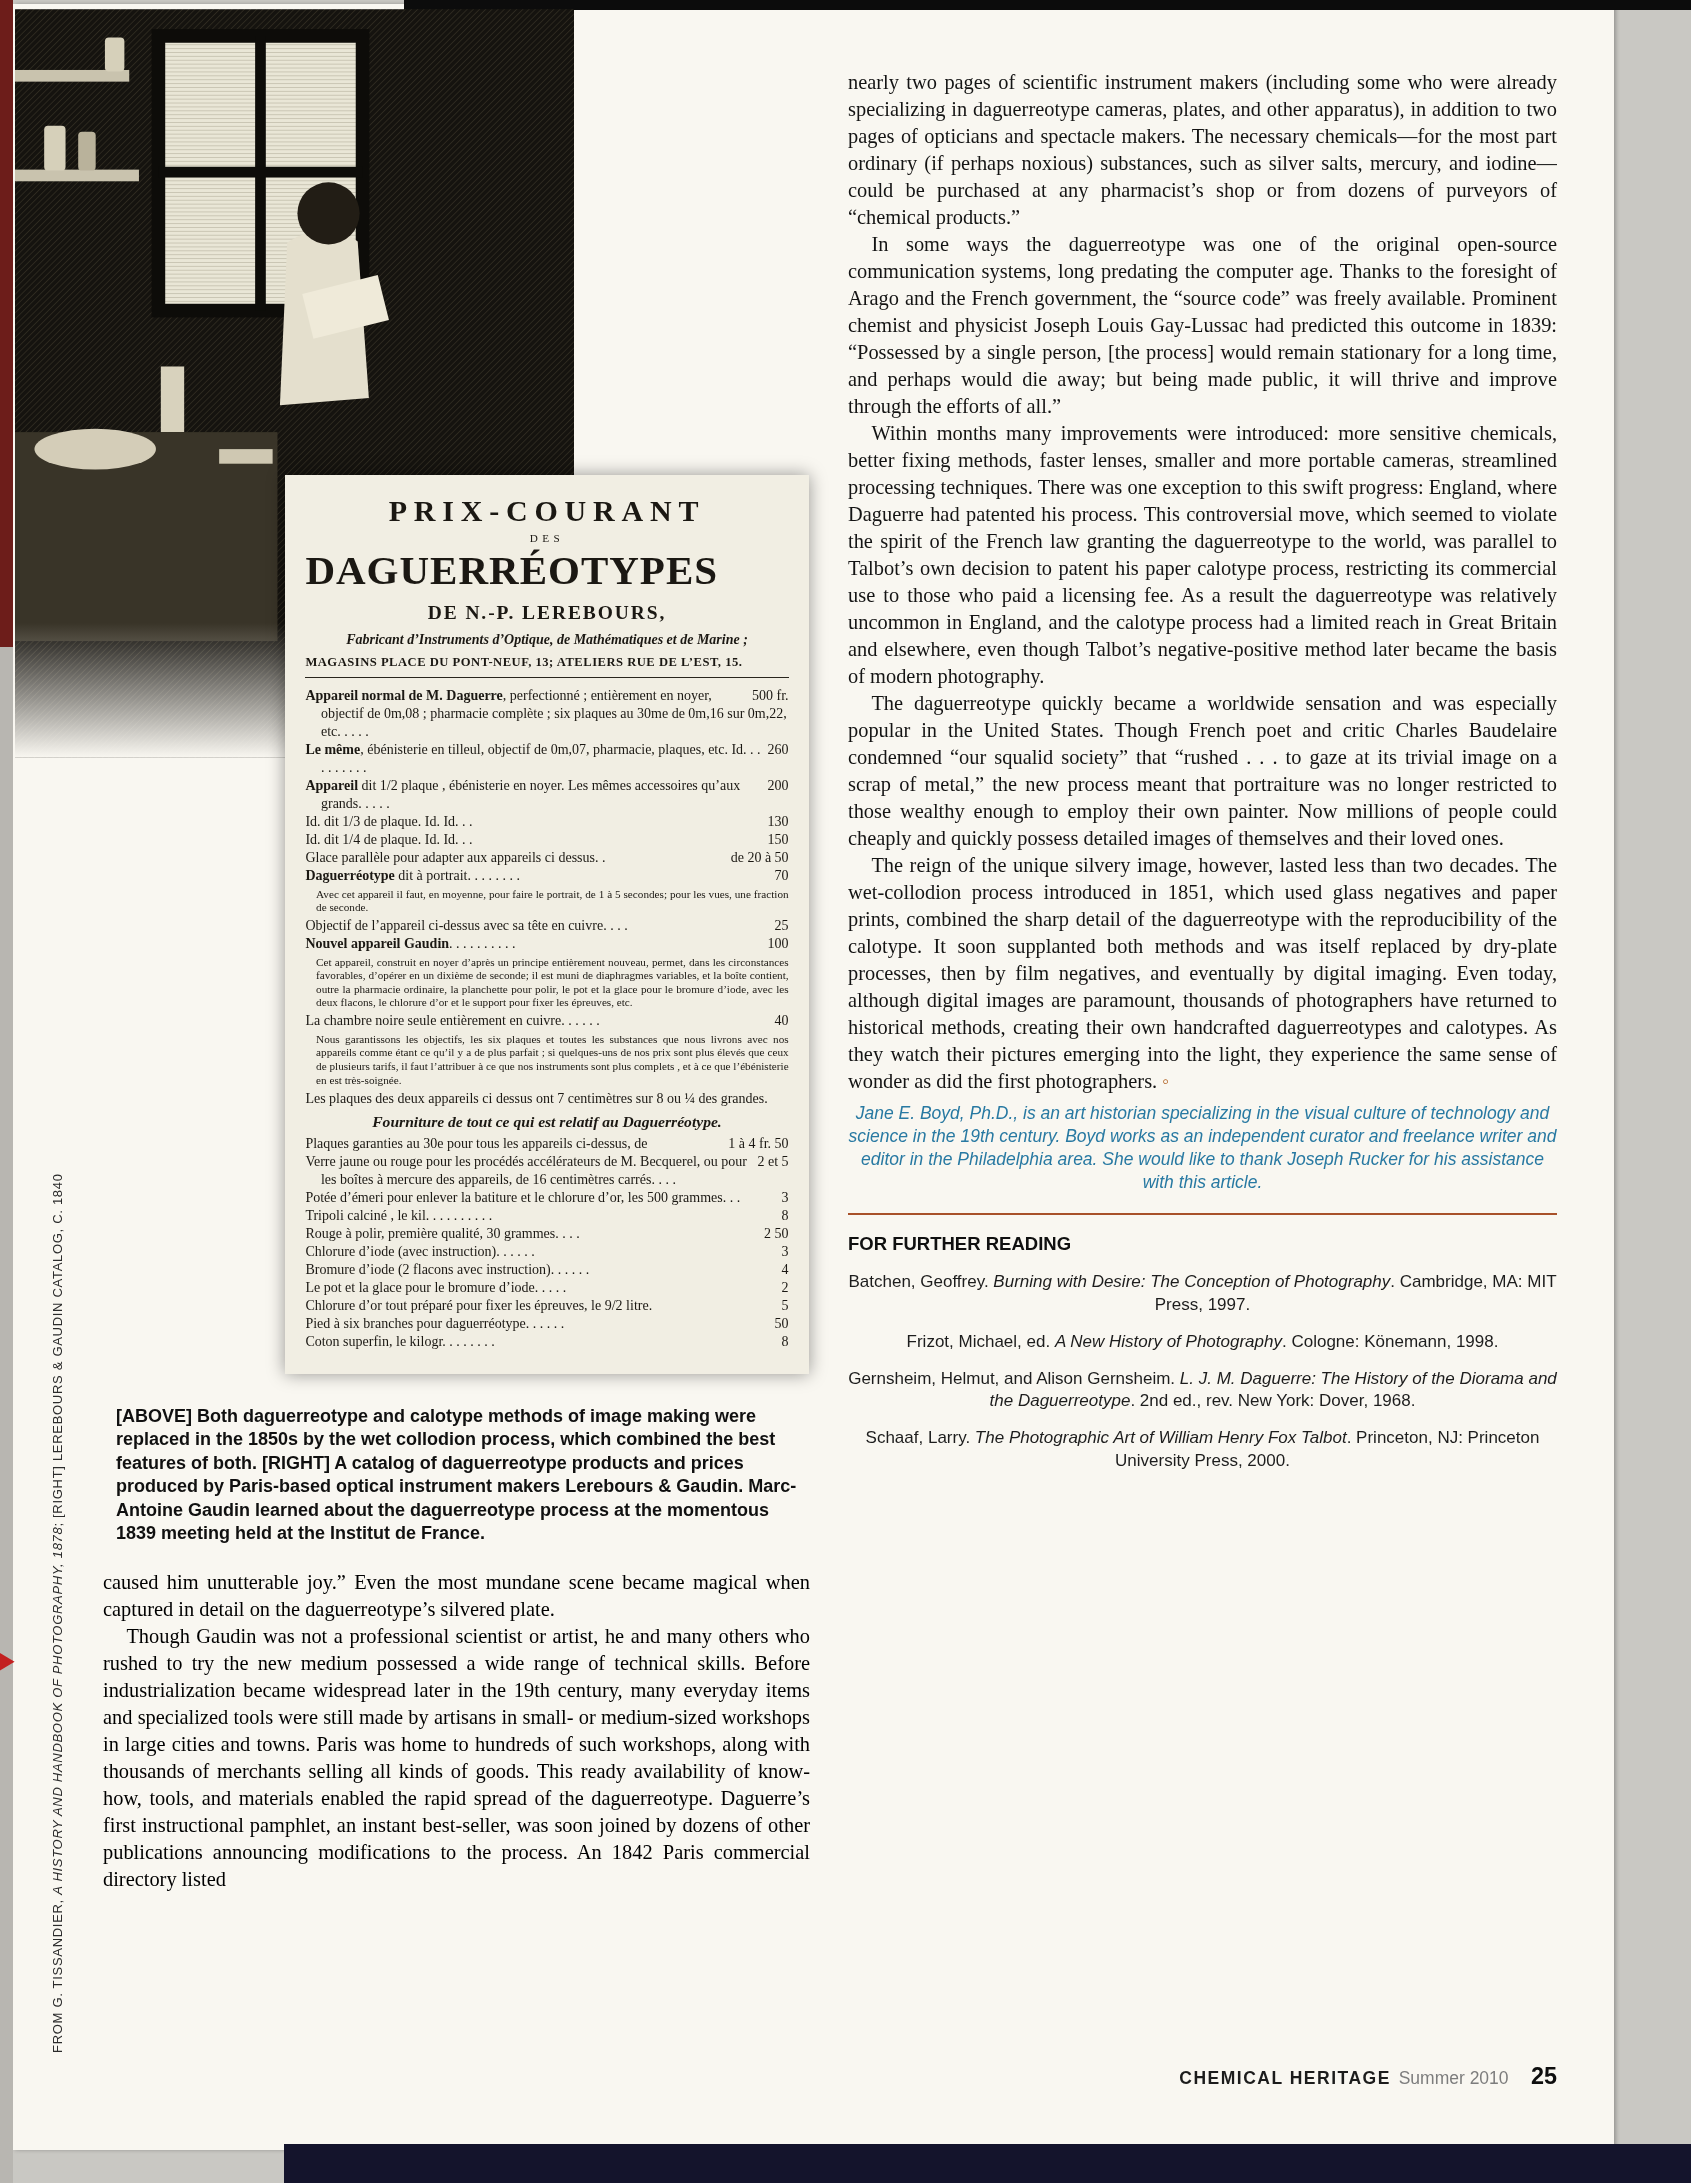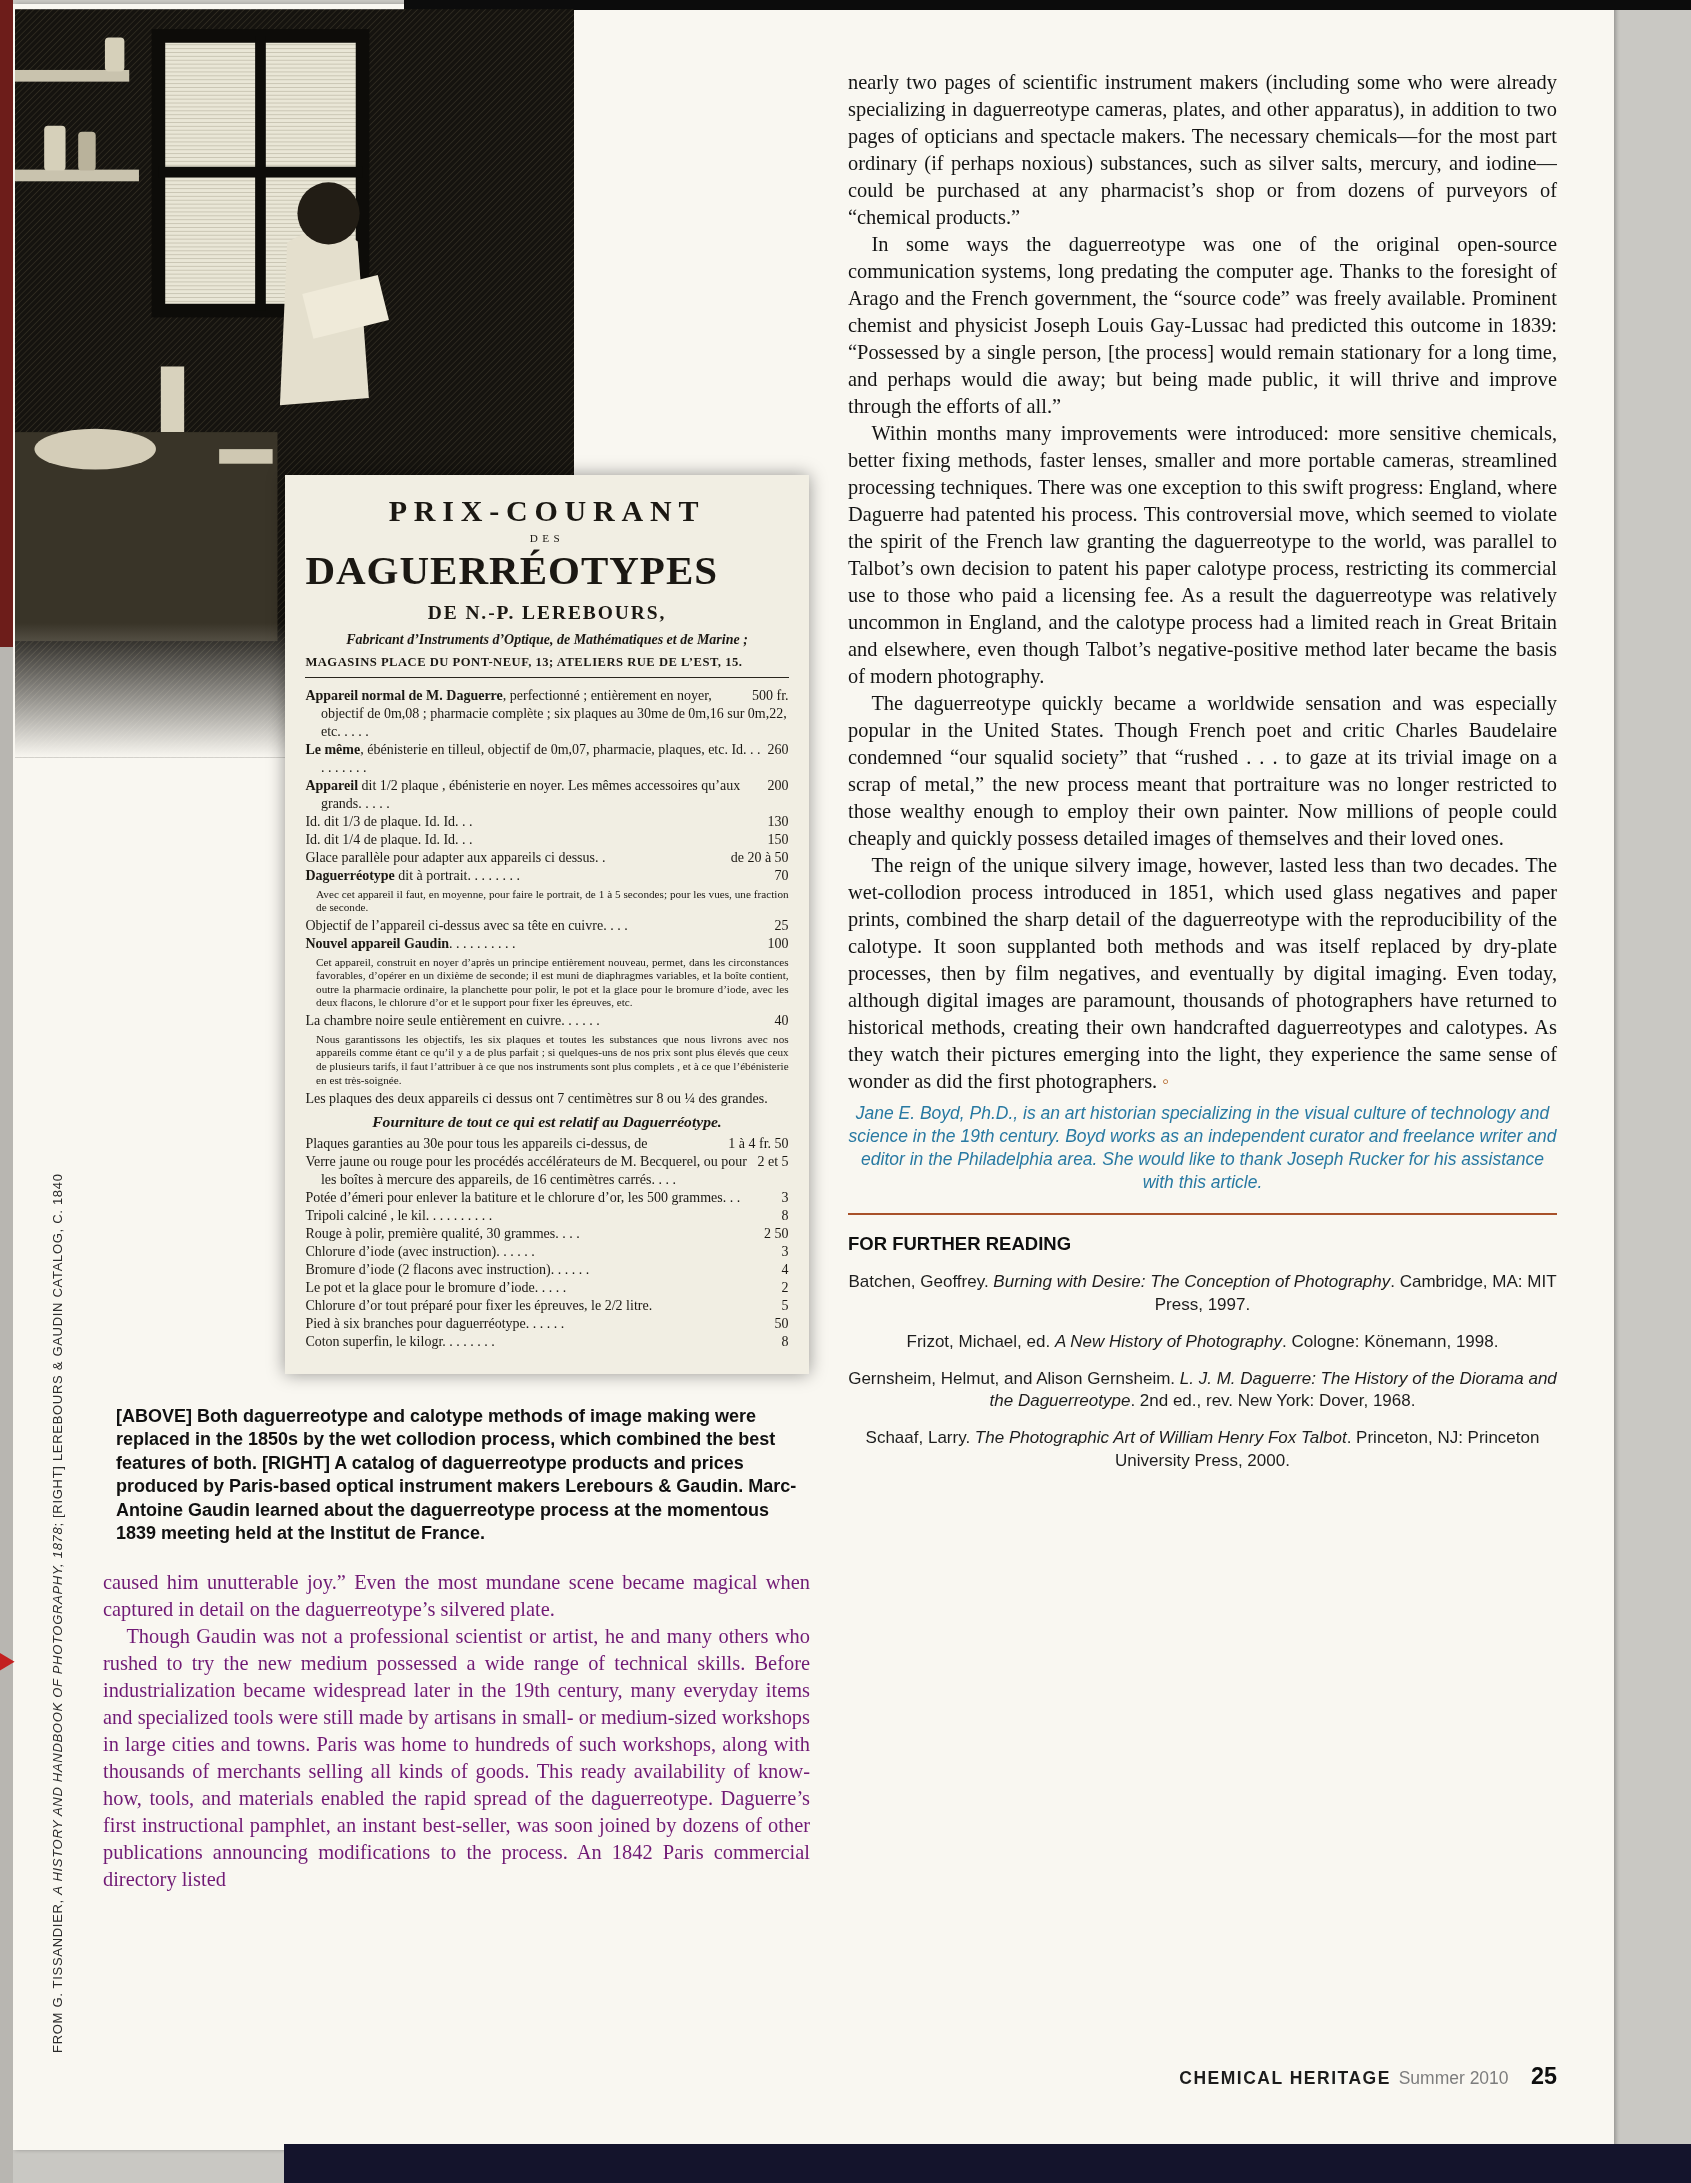--- a/index.html
+++ b/index.html
@@ -50,21 +50,21 @@
   
   .caption{
     position:absolute;left:116px;top:1405px;width:695px;z-index:3;
     font-family:"Liberation Sans", sans-serif;font-weight:bold;
     font-size:18px;line-height:23.4px;color:#101010;
   }
 
   
   .left-body{
     position:absolute;left:103px;top:1569px;width:707px;
-    font-size:20.4px;line-height:27px;text-align:justify;color:#701a75;
+    font-size:20.4px;line-height:27px;text-align:justify;color:#000000;
   }
   .right-col{
     position:absolute;left:848px;top:69px;width:709px;
     font-size:20.4px;line-height:27px;text-align:justify;color:#141414;
   }
   .col-text p{margin:0;}
   .col-text p + p{text-indent:23.4px;}
   .orn{color:#b56a2d;font-weight:bold;margin-left:4.9px;}
 
   .bio{
@@ -193,21 +193,21 @@
       <div class="cat-line sub"><span class="cat-price">8</span><span class="cat-lead"></span><span class="cat-rest">Tripoli calciné , le kil. . . . . . . . . .</span></div>
 
       <div class="cat-line sub"><span class="cat-price">2  50</span><span class="cat-lead"></span><span class="cat-rest">Rouge à polir, première qualité, 30 grammes. . . .</span></div>
 
       <div class="cat-line sub"><span class="cat-price">3</span><span class="cat-lead"></span><span class="cat-rest">Chlorure d’iode (avec instruction). . . . . .</span></div>
 
       <div class="cat-line sub"><span class="cat-price">4</span><span class="cat-lead"></span><span class="cat-rest">Bromure d’iode (2 flacons avec instruction). . . . . .</span></div>
 
       <div class="cat-line sub"><span class="cat-price">2</span><span class="cat-lead"></span><span class="cat-rest">Le pot et la glace pour le bromure d’iode. . . . .</span></div>
 
-      <div class="cat-line sub"><span class="cat-price">5</span><span class="cat-lead"></span><span class="cat-rest">Chlorure d’or tout préparé pour fixer les épreuves, le 2/2 litre.</span></div>
+      <div class="cat-line sub"><span class="cat-price">5</span><span class="cat-lead"></span><span class="cat-rest">Chlorure d’or tout préparé pour fixer les épreuves, le 9/2 litre.</span></div>
 
       <div class="cat-line sub"><span class="cat-price">50</span><span class="cat-lead"></span><span class="cat-rest">Pied à six branches pour daguerréotype. . . . . .</span></div>
 
       <div class="cat-line sub"><span class="cat-price">8</span><span class="cat-lead"></span><span class="cat-rest">Coton superfin, le kilogr. . . . . . . .</span></div>
     </div>
 </div>
 
 <div class="caption">[ABOVE] Both daguerreotype and calotype methods of image making were replaced in the 1850s by the wet collodion process, which combined the best features of both. [RIGHT] A catalog of daguerreotype products and prices produced by Paris-based optical instrument makers Lerebours &amp; Gaudin. Marc-Antoine Gaudin learned about the daguerreotype process at the momentous 1839 meeting held at the Institut de France.</div>
 
 <div class="credit"><span>FROM G. TISSANDIER, </span><i>A HISTORY AND HANDBOOK OF PHOTOGRAPHY, 1878</i><span>; [RIGHT] LEREBOURS &amp; GAUDIN CATALOG, C. 1840</span></div>

